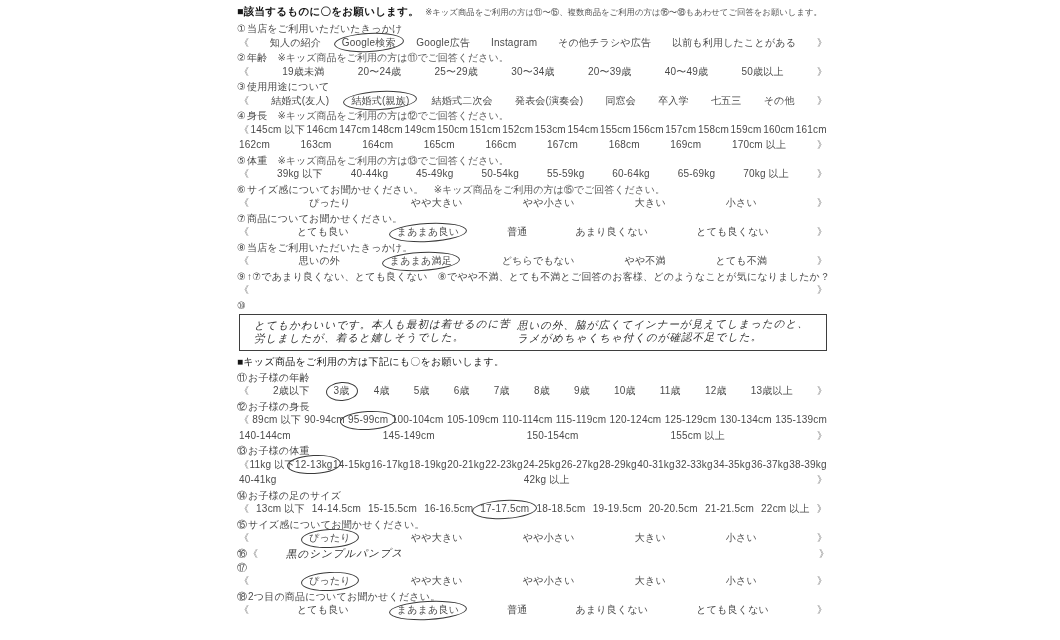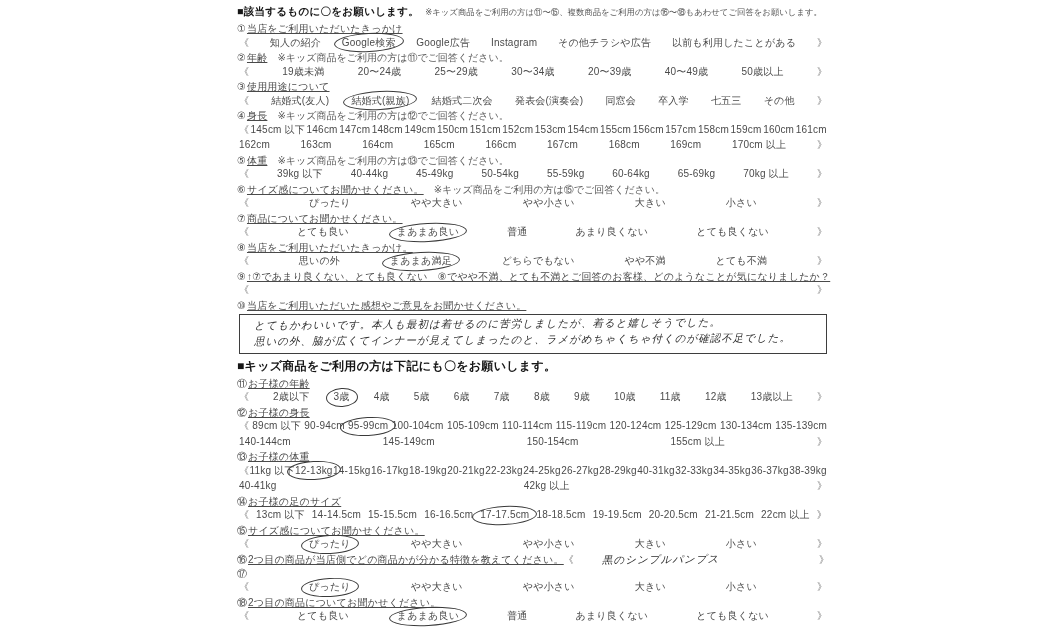--- a/index.html
+++ b/index.html
@@ -2,37 +2,37 @@
 <html><head>
 <meta charset="utf-8">
 <style>
   html,body{margin:0;padding:0;background:#ffffff;width:1060px;height:640px;overflow:hidden;}
   .page{position:relative;width:1060px;height:640px;background:#fff;
         font-family:"Liberation Sans","DejaVu Sans",sans-serif;}
   .content{position:absolute;left:237px;top:5px;width:592px;color:#4a4a4a;font-size:10px;}
   .top-header{margin-bottom:3px;white-space:nowrap;}
   .hdr-main{font-weight:bold;color:#161616;font-size:10.5px;letter-spacing:.3px;}
   .hdr-note{font-size:8.4px;color:#555;margin-left:6px;}
-  .sec-header{font-weight:bold;color:#161616;font-size:12px;margin:4px 0 2px 0;letter-spacing:.3px;}
+  .sec-header{font-weight:normal;color:#161616;font-size:10px;margin:4px 0 2px 0;letter-spacing:.3px;}
   .qline{display:flex;align-items:baseline;margin:1px 0 0 0;line-height:13px;white-space:nowrap;}
   .qnum{margin-right:1px;}
-  .qlabel{letter-spacing:.2px;text-decoration:underline;}
+  .qlabel{letter-spacing:.2px;}
   .qnote{font-size:10px;color:#5a5a5a;margin-left:10px;}
   .opts{display:flex;justify-content:space-between;flex-wrap:wrap;align-items:baseline;
         padding:0 2px;margin:1.5px 0 2.5px 0;row-gap:3.5px;line-height:12px;}
   .opt{position:relative;letter-spacing:.2px;}
   .bracket{color:#6a6a6a;font-size:10px;}
   .circled::before{content:"";position:absolute;left:-8px;right:-8px;top:-3.5px;bottom:-3.5px;
         border:1.4px solid #3a3a3a;border-radius:50%;transform:rotate(-3deg);pointer-events:none;}
   .hand{font-style:italic;color:#2d2d2d;letter-spacing:1px;font-size:10.5px;}
   .inline-ans{display:flex;align-items:baseline;flex:1;}
   .inline-ans .hand{margin-left:28px;transform:rotate(-.5deg);}
   .spacer{flex:1;}
   .comment-box{border:1.5px solid #3e3e3e;margin:2px 2px 4px 2px;padding:4px 10px 5px 14px;
-        display:flex;flex-direction:column;gap:3px;background:#fff;}
+        display:flex;flex-direction:row;gap:3px;background:#fff;}
   .comment-box .hand{transform:rotate(-.4deg);transform-origin:left center;line-height:13px;}
 </style>
 </head>
 <body>
 
 <div class="page">
   <div class="content">
     <div class="top-header">
       <span class="hdr-main">■該当するものに〇をお願いします。</span><span class="hdr-note">※キッズ商品をご利用の方は⑪〜⑮、複数商品をご利用の方は⑯〜⑱もあわせてご回答をお願いします。</span>
     </div>
@@ -178,21 +178,20 @@
         <div class="qline">
           <span class="qnum">⑨</span>
           <span class="qlabel">↑⑦であまり良くない、とても良くない　⑧でやや不満、とても不満とご回答のお客様、どのようなことが気になりましたか？</span>
         </div>
         <div class="opts">
           <span class="bracket">《</span>
           <span class="bracket">》</span>
         </div>
         <div class="qline">
           <span class="qnum">⑩</span>
-          <span class="qlabel">当店をご利用いただいた感想やご意見をお聞かせください。</span>
         </div>
         <div class="comment-box">
           <div class="hand">とてもかわいいです。本人も最初は着せるのに苦労しましたが、着ると嬉しそうでした。</div>
           <div class="hand">思いの外、脇が広くてインナーが見えてしまったのと、ラメがめちゃくちゃ付くのが確認不足でした。</div>
         </div>
         <div class="sec-header">■キッズ商品をご利用の方は下記にも〇をお願いします。</div>
         <div class="qline">
           <span class="qnum">⑪</span>
           <span class="qlabel">お子様の年齢</span>
         </div>
@@ -286,21 +285,20 @@
           <span class="bracket">《</span>
           <span class="opt circled">ぴったり</span>
           <span class="opt">やや大きい</span>
           <span class="opt">やや小さい</span>
           <span class="opt">大きい</span>
           <span class="opt">小さい</span>
           <span class="bracket">》</span>
         </div>
         <div class="qline">
           <span class="qnum">⑯</span>
-          <span class="qlabel">2つ目の商品が当店側でどの商品かが分かる特徴を教えてください。</span>
           <span class="inline-ans">
             <span class="bracket">《</span>
             <span class="hand">黒のシンプルパンプス</span>
             <span class="spacer"></span>
             <span class="bracket">》</span>
           </span>
         </div>
         <div class="qline">
           <span class="qnum">⑰</span>
         </div>

